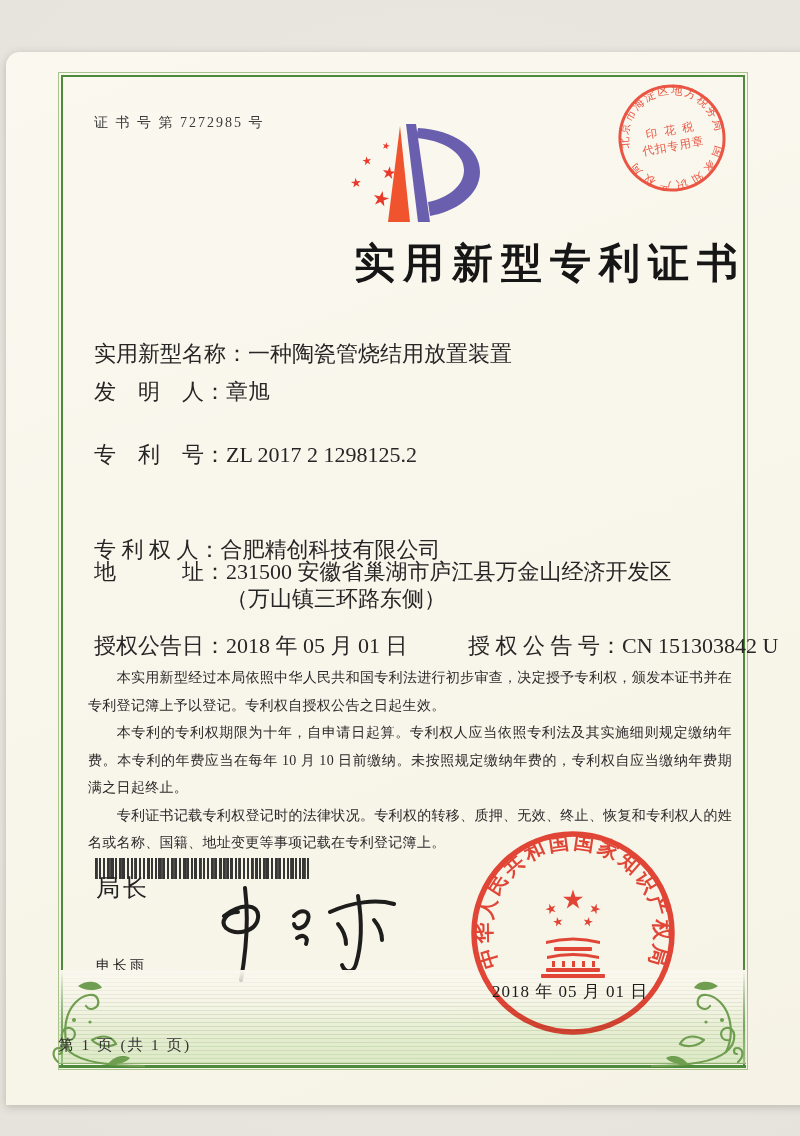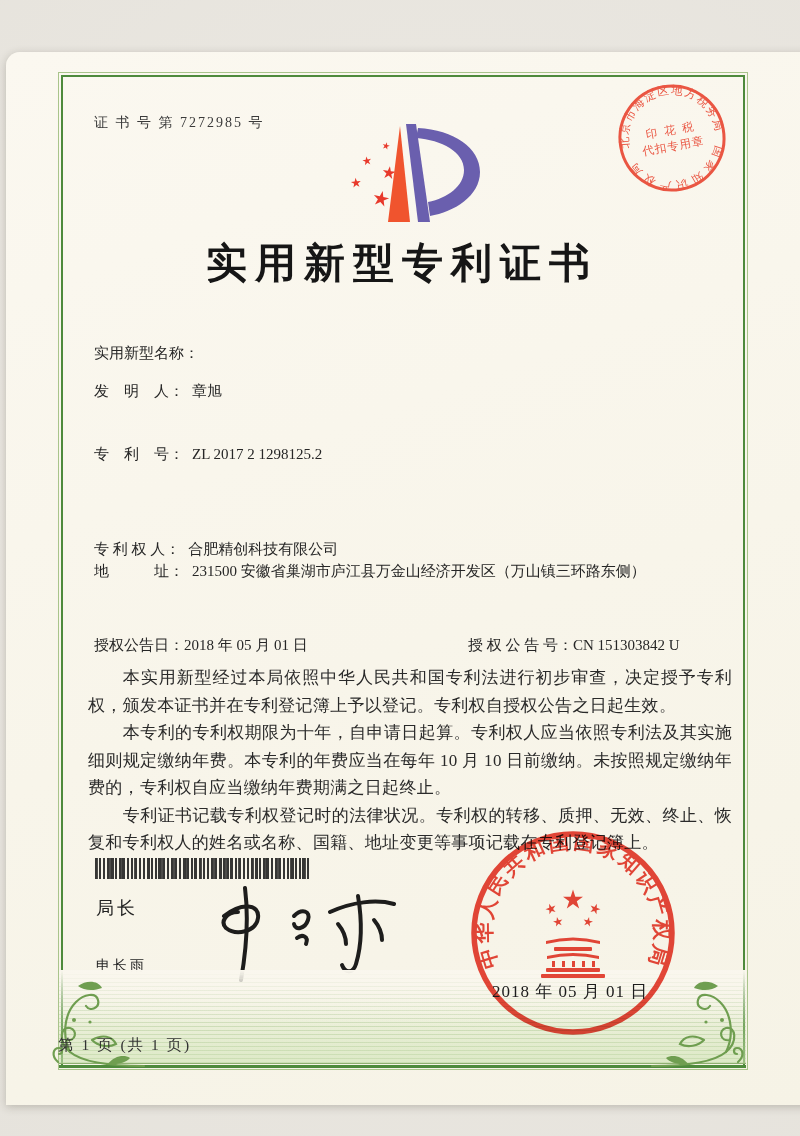--- a/index.html
+++ b/index.html
@@ -11,41 +11,41 @@
   #paper{position:absolute;left:6px;top:52px;width:806px;height:1053px;
     background:linear-gradient(160deg,#fbf8f0 0%,#f8f5ea 55%,#f6f3e6 100%);
     border-radius:14px 3px 0 0;box-shadow:0 2px 8px rgba(60,55,40,.25);}
   
   .frame-outer{position:absolute;left:52px;top:20px;width:688px;height:996px;
     border:1px solid #a9c48b;}
   .frame-inner{position:absolute;inset:2px;border:2px solid #4e8a3c;}
   
   .cert-no{position:absolute;left:88px;top:62px;font-size:14px;letter-spacing:2px;color:#3a3a3a;}
   .logo{position:absolute;left:334px;top:68px;width:150px;height:108px;}
-  .title{position:absolute;left:52px;top:184px;width:688px;text-align:center;
+  .title{position:absolute;left:52px;top:184px;width:688px;text-align:right;
     font-size:41px;font-weight:600;letter-spacing:8px;color:#161616;}
   
-  .field-row{position:absolute;left:88px;width:652px;font-size:15px;color:#262626;
-    line-height:27px;display:flex;align-items:flex-end;gap:8px;}
+  .field-row{position:absolute;left:88px;width:652px;font-size:22px;color:#262626;
+    line-height:27px;display:flex;align-items:flex-start;}
   .f-label{flex:0 0 auto;white-space:pre;}
   .f-value{flex:0 1 auto;max-width:458px;}
   .row-grant .grp{position:absolute;top:0;left:0;white-space:nowrap;}
   .row-grant .grp2{left:374px;}
   
-  .body-text{position:absolute;left:82px;top:612px;width:644px;font-size:17px;
+  .body-text{position:absolute;left:82px;top:612px;width:644px;font-size:14px;
     line-height:27.5px;color:#2a2a2a;letter-spacing:.3px;text-align:justify;}
   .body-text p{margin:0;text-indent:2.05em;}
   
   .barcode{position:absolute;left:89px;top:806px;width:216px;height:21px;opacity:.88;
     background-image:
       repeating-linear-gradient(90deg,#1c1c1c 0 2px,rgba(0,0,0,0) 2px 4px),
       repeating-linear-gradient(90deg,#1c1c1c 0 1px,rgba(0,0,0,0) 1px 9px),
       repeating-linear-gradient(90deg,rgba(20,20,20,.85) 0 3px,rgba(0,0,0,0) 3px 13px);}
   
-  .sig-role{position:absolute;left:90px;top:844px;font-size:18px;letter-spacing:3px;color:#222;}
+  .sig-role{position:absolute;left:90px;top:820px;font-size:24px;letter-spacing:3px;color:#222;}
   .sig-name{position:absolute;left:90px;top:905px;font-size:14px;letter-spacing:3px;color:#222;}
   .scribble{position:absolute;left:192px;top:830px;width:215px;height:110px;mix-blend-mode:multiply;}
   
   .tax-seal{position:absolute;left:608px;top:28px;width:116px;height:116px;
     mix-blend-mode:multiply;opacity:.92;}
   .issue-seal{position:absolute;left:460px;top:774px;width:214px;height:214px;
     mix-blend-mode:multiply;opacity:.93;z-index:5;}
   .seal-date{position:absolute;left:486px;top:928px;font-size:17px;letter-spacing:1px;
     color:#1c1c1c;z-index:6;}
   
@@ -136,20 +136,21 @@
         <text font-size="11.5" fill="#ee4b38" letter-spacing="4">
           <textPath href="#arcBot" startOffset="50%" text-anchor="middle">国家知识产权局</textPath>
         </text>
         <text x="58" y="54" font-size="11.5" fill="#ee4b38" text-anchor="middle" letter-spacing="2">印 花 税</text>
         <text x="58" y="70" font-size="11.5" fill="#ee4b38" text-anchor="middle" letter-spacing="1">代扣专用章</text>
       </g>
     </svg>
 
     <div class="field-row" style="top:288px">
       <span class="f-label">实用新型名称：</span>
+      <span class="f-value">一种陶瓷管烧结用放置装置</span>
     </div>
     <div class="field-row" style="top:326px">
       <span class="f-label">发　明　人：</span>
       <span class="f-value">章旭</span>
     </div>
     <div class="field-row" style="top:389px">
       <span class="f-label">专　利　号：</span>
       <span class="f-value">ZL 2017 2 1298125.2</span>
     </div>
     <div class="field-row" style="top:484px">

